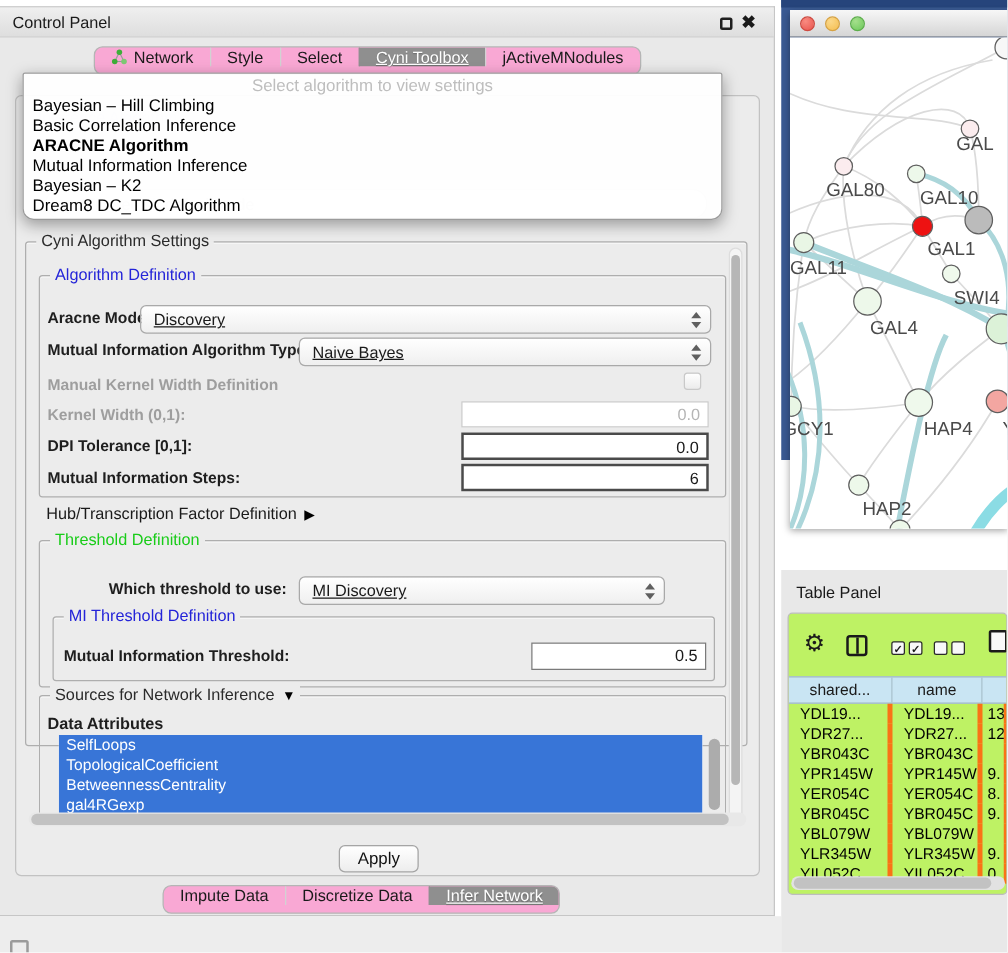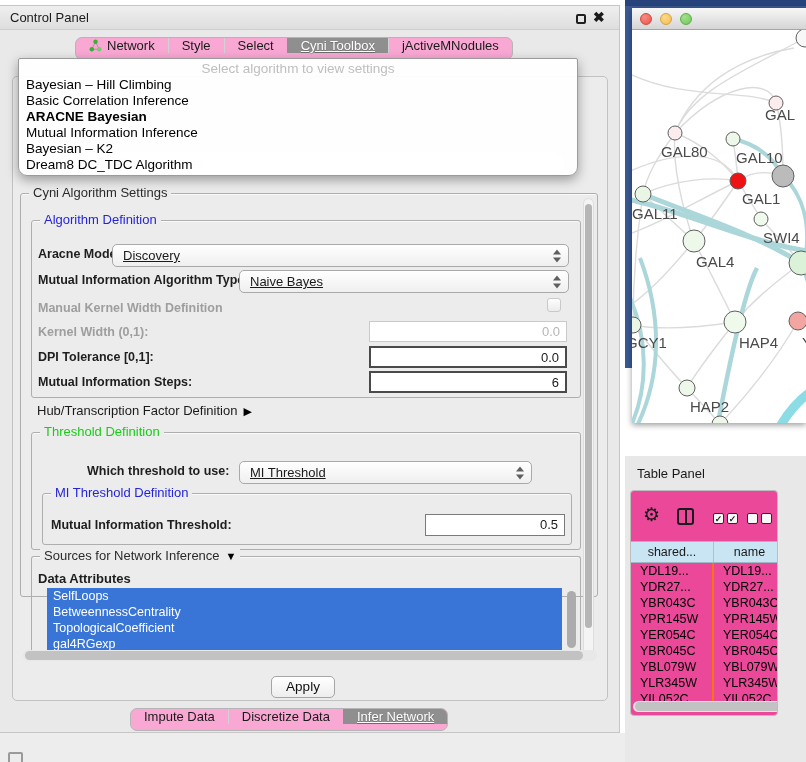--- a/index.html
+++ b/index.html
@@ -88,33 +88,33 @@
   .net-titlebar{position:absolute;left:0;top:0;width:100%;height:22px;background:linear-gradient(#F7F7F7,#D5D5D5);border-bottom:1px solid #A6A6A6;}
   .tl{position:absolute;top:5px;width:12px;height:12px;border-radius:50%;}
   .tl.red{left:8px;background:radial-gradient(circle at 35% 30%,#F98B81,#E9544D);border:1px solid #CE4A41;}
   .tl.yellow{left:28px;background:radial-gradient(circle at 35% 30%,#FBD88A,#F5BE4F);border:1px solid #D6A243;}
   .tl.green{left:48px;background:radial-gradient(circle at 35% 30%,#A5DF8C,#6CC95A);border:1px solid #5DAE4C;}
   .net-canvas{position:absolute;left:0;top:22px;width:174px;height:393px;background:#FFFFFF;overflow:hidden;}
 
   
   .table-panel{position:absolute;left:625px;top:456px;width:181px;height:306px;background:#E8E8E8;}
   .tp-title{position:absolute;left:12px;top:10px;font-size:13px;color:#1A1A1A;}
-  .tp-card{position:absolute;left:5px;top:34px;width:148px;height:226px;background:#ec4899;border:1px solid #BDBDBD;border-radius:4px;overflow:hidden;text-decoration:underline;}
+  .tp-card{position:absolute;left:5px;top:34px;width:176px;height:226px;background:#bef264;border:1px solid #BDBDBD;border-radius:4px;overflow:hidden;text-decoration:underline;}
   .gear-icon{position:absolute;left:12px;top:12px;font-size:19px;color:#1A1A1A;}
   .gear-icon::before{content:"\2699";}
   .cols-icon{position:absolute;left:46px;top:17px;width:17px;height:17px;border:2px solid #1A1A1A;border-radius:3px;}
   .cols-icon::before{content:"";position:absolute;left:5.5px;top:0;width:2px;height:13px;background:#1A1A1A;}
   .cb{position:absolute;top:22px;width:11px;height:11px;border:1px solid #2A2A2A;border-radius:2px;font-size:9px;font-weight:bold;line-height:10px;text-align:center;color:#1A1A1A;background:#F8F8F8;}
   .cb.checked::before{content:"\2713";}
   .doc-icon{position:absolute;left:160px;top:13px;width:15px;height:18px;border:2px solid #1A1A1A;border-radius:2px;background:#F8F8F8;}
   .tbl{position:absolute;left:0;top:50px;width:176px;}
   .tbl-header{display:flex;height:22px;background:var(--table-head);border-top:1px solid #9FB7C4;border-bottom:1px solid #9FB7C4;}
   .th{font-size:12.5px;color:#1A1A1A;text-align:center;line-height:21px;border-right:1px solid #A9C2CE;overflow:hidden;white-space:nowrap;}
   .tr{display:flex;height:16px;}
-  .td{font-size:12.5px;color:#000;line-height:16px;border-right:2px solid #f97316;overflow:hidden;white-space:nowrap;padding-left:9px;}
+  .td{font-size:12.5px;color:#000;line-height:16px;border-right:4px solid #f97316;overflow:hidden;white-space:nowrap;padding-left:9px;}
   .tp-hscroll{left:2px;top:210px;width:171px;height:11px;background:#E2E2E2;}
   .tp-hscroll .thumb{left:2px;width:158px;}
 
   svg{position:absolute;left:0;top:0;}
 </style>
 </head>
 <body>
 
 <div id="root">
 
@@ -156,21 +156,21 @@
     <div class="ghost-label">Inference Algorithm</div>
     <div class="ghost-combo">
       <span>galFiltered.sif default node</span>
     </div>
 
     <div class="popup">
       <div class="popup-placeholder">Select algorithm to view settings</div>
       <div id="popup-list">
           <div class="popup-item">Bayesian – Hill Climbing</div>
           <div class="popup-item">Basic Correlation Inference</div>
-          <div class="popup-item bold">ARACNE Bayesian</div>
+          <div class="popup-item bold">ARACNE Algorithm</div>
           <div class="popup-item">Mutual Information Inference</div>
           <div class="popup-item">Bayesian – K2</div>
           <div class="popup-item">Dream8 DC_TDC Algorithm</div>
         </div>
     </div>
 
     <div class="groupbox" id="settings-group" style="left:20px;top:187px;width:578px;height:404px;">
       <span class="legend">Cyni Algorithm Settings</span>
 
       <div class="vscroll">
@@ -207,40 +207,40 @@
 
       <div class="plain" style="left:16px;top:209px;">
         <span>Hub/Transcription Factor Definition</span><span class="expander-tri">▶</span>
       </div>
 
       <div class="groupbox" style="left:10px;top:238px;width:550px;height:118px;">
         <span class="legend green">Threshold Definition</span>
 
         <span class="lbl" style="left:55px;top:31px;">Which threshold to use:</span>
         <div class="combo" style="left:207px;top:28px;width:293px;height:23px;">
-          <span>MI Threshold</span>
+          <span>MI Discovery</span>
           <span class="stepper"></span>
         </div>
 
         <div class="groupbox" style="left:10px;top:60px;width:530px;height:52px;">
           <span class="legend blue">MI Threshold Definition</span>
           <span class="lbl" style="left:8px;top:24px;">Mutual Information Threshold:</span>
           <div class="field mid" style="left:382px;top:20px;width:140px;height:22px;">0.5</div>
         </div>
       </div>
 
       <div class="groupbox" style="left:10px;top:362px;width:550px;height:104px;border-bottom:none;">
         <span class="legend">
           <span>Sources for Network Inference</span><span class="expander-tri">▼</span>
         </span>
         <span class="lbl" style="left:6px;top:14px;font-size:13px;">Data Attributes</span>
         <div class="attr-list" id="attr-list">
             <div class="attr-item">SelfLoops</div>
+            <div class="attr-item">TopologicalCoefficient</div>
             <div class="attr-item">BetweennessCentrality</div>
-            <div class="attr-item">TopologicalCoefficient</div>
             <div class="attr-item">gal4RGexp</div>
           </div>
         <div class="attr-thumb" style="top:34px;"></div>
       </div>
 
       <div class="hscroll" style="left:2px;top:456px;width:574px;height:11px;">
         <div class="thumb" style="left:2px;width:558px;"></div>
       </div>
     </div>
 

